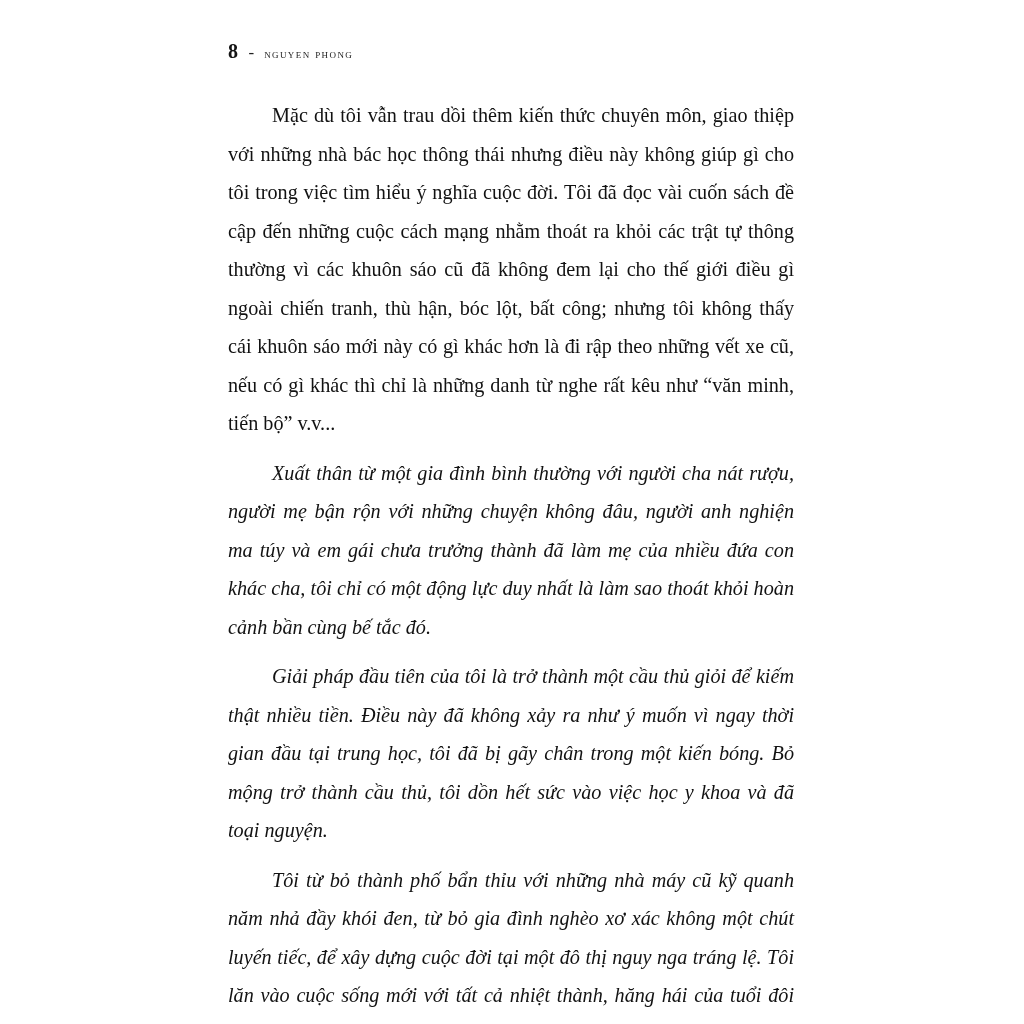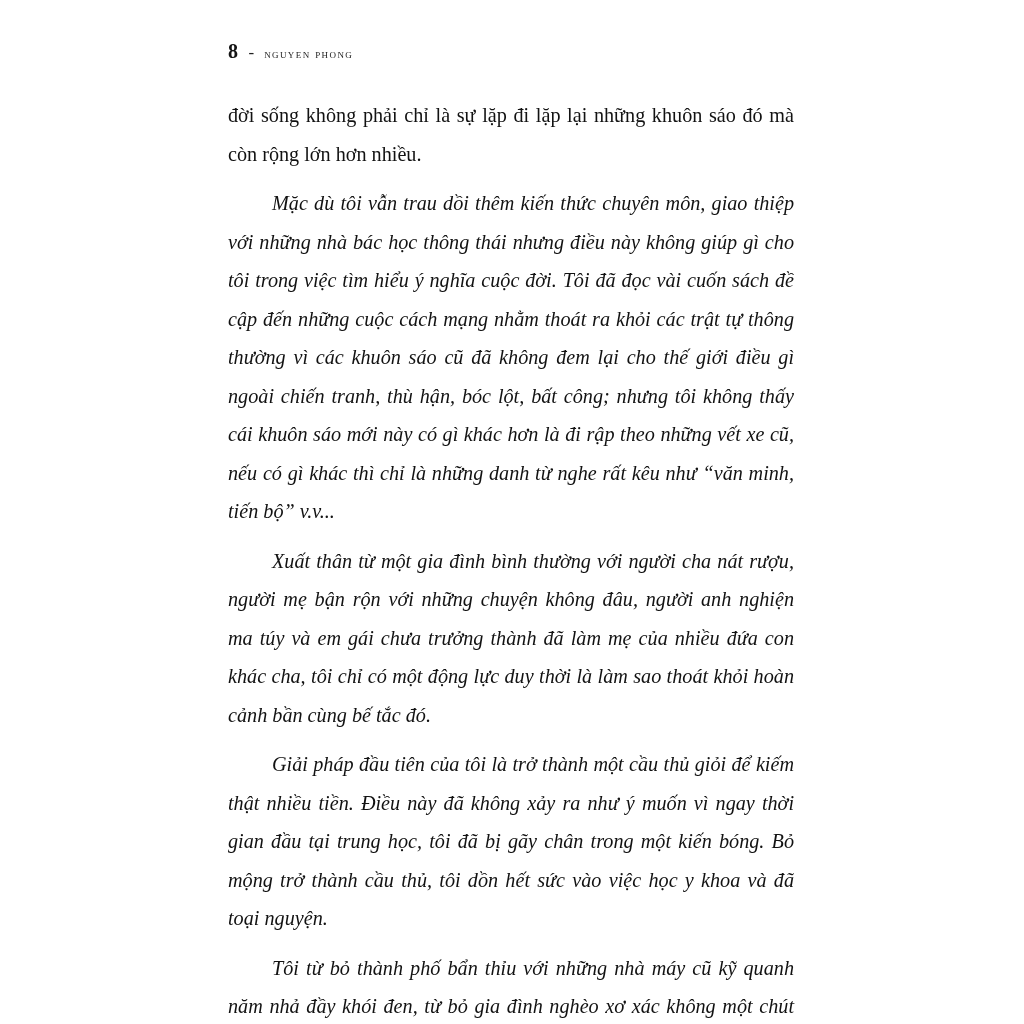--- a/index.html
+++ b/index.html
@@ -82,20 +82,19 @@
 
 <div class="page">
 
   <div class="header">
     <span class="folio">8</span>
     <span class="folio-dash">-</span>
     <span class="running-head">Nguyen Phong</span>
   </div>
 
   <div class="body-text">
-    <p>đời sống không phải chỉ là sự lặp đi lặp lại những khuôn sáo đó mà còn rộng lớn hơn nhiều.</p>
     <p class="indent">Mặc dù tôi vẫn trau dồi thêm kiến thức chuyên môn, giao thiệp với những nhà bác học thông thái nhưng điều này không giúp gì cho tôi trong việc tìm hiểu ý nghĩa cuộc đời. Tôi đã đọc vài cuốn sách đề cập đến những cuộc cách mạng nhằm thoát ra khỏi các trật tự thông thường vì các khuôn sáo cũ đã không đem lại cho thế giới điều gì ngoài chiến tranh, thù hận, bóc lột, bất công; nhưng tôi không thấy cái khuôn sáo mới này có gì khác hơn là đi rập theo những vết xe cũ, nếu có gì khác thì chỉ là những danh từ nghe rất kêu như “văn minh, tiến bộ” v.v...</p>
-    <p class="indent">Xuất thân từ một gia đình bình thường với người cha nát rượu, người mẹ bận rộn với những chuyện không đâu, người anh nghiện ma túy và em gái chưa trưởng thành đã làm mẹ của nhiều đứa con khác cha, tôi chỉ có một động lực duy thời là làm sao thoát khỏi hoàn cảnh bần cùng bế tắc đó.</p>
+    <p class="indent">Xuất thân từ một gia đình bình thường với người cha nát rượu, người mẹ bận rộn với những chuyện không đâu, người anh nghiện ma túy và em gái chưa trưởng thành đã làm mẹ của nhiều đứa con khác cha, tôi chỉ có một động lực duy nhất là làm sao thoát khỏi hoàn cảnh bần cùng bế tắc đó.</p>
     <p class="indent">Giải pháp đầu tiên của tôi là trở thành một cầu thủ giỏi để kiếm thật nhiều tiền. Điều này đã không xảy ra như ý muốn vì ngay thời gian đầu tại trung học, tôi đã bị gãy chân trong một kiến bóng. Bỏ mộng trở thành cầu thủ, tôi dồn hết sức vào việc học y khoa và đã toại nguyện.</p>
     <p class="indent">Tôi từ bỏ thành phố bẩn thỉu với những nhà máy cũ kỹ quanh năm nhả đầy khói đen, từ bỏ gia đình nghèo xơ xác không một chút luyến tiếc, để xây dựng cuộc đời tại một đô thị nguy nga tráng lệ. Tôi lăn vào cuộc sống mới với tất cả nhiệt thành, hăng hái của tuổi đôi mươi, với danh vọng, địa vị và</p>
   </div>
 
 </div>
 
 </body></html>

